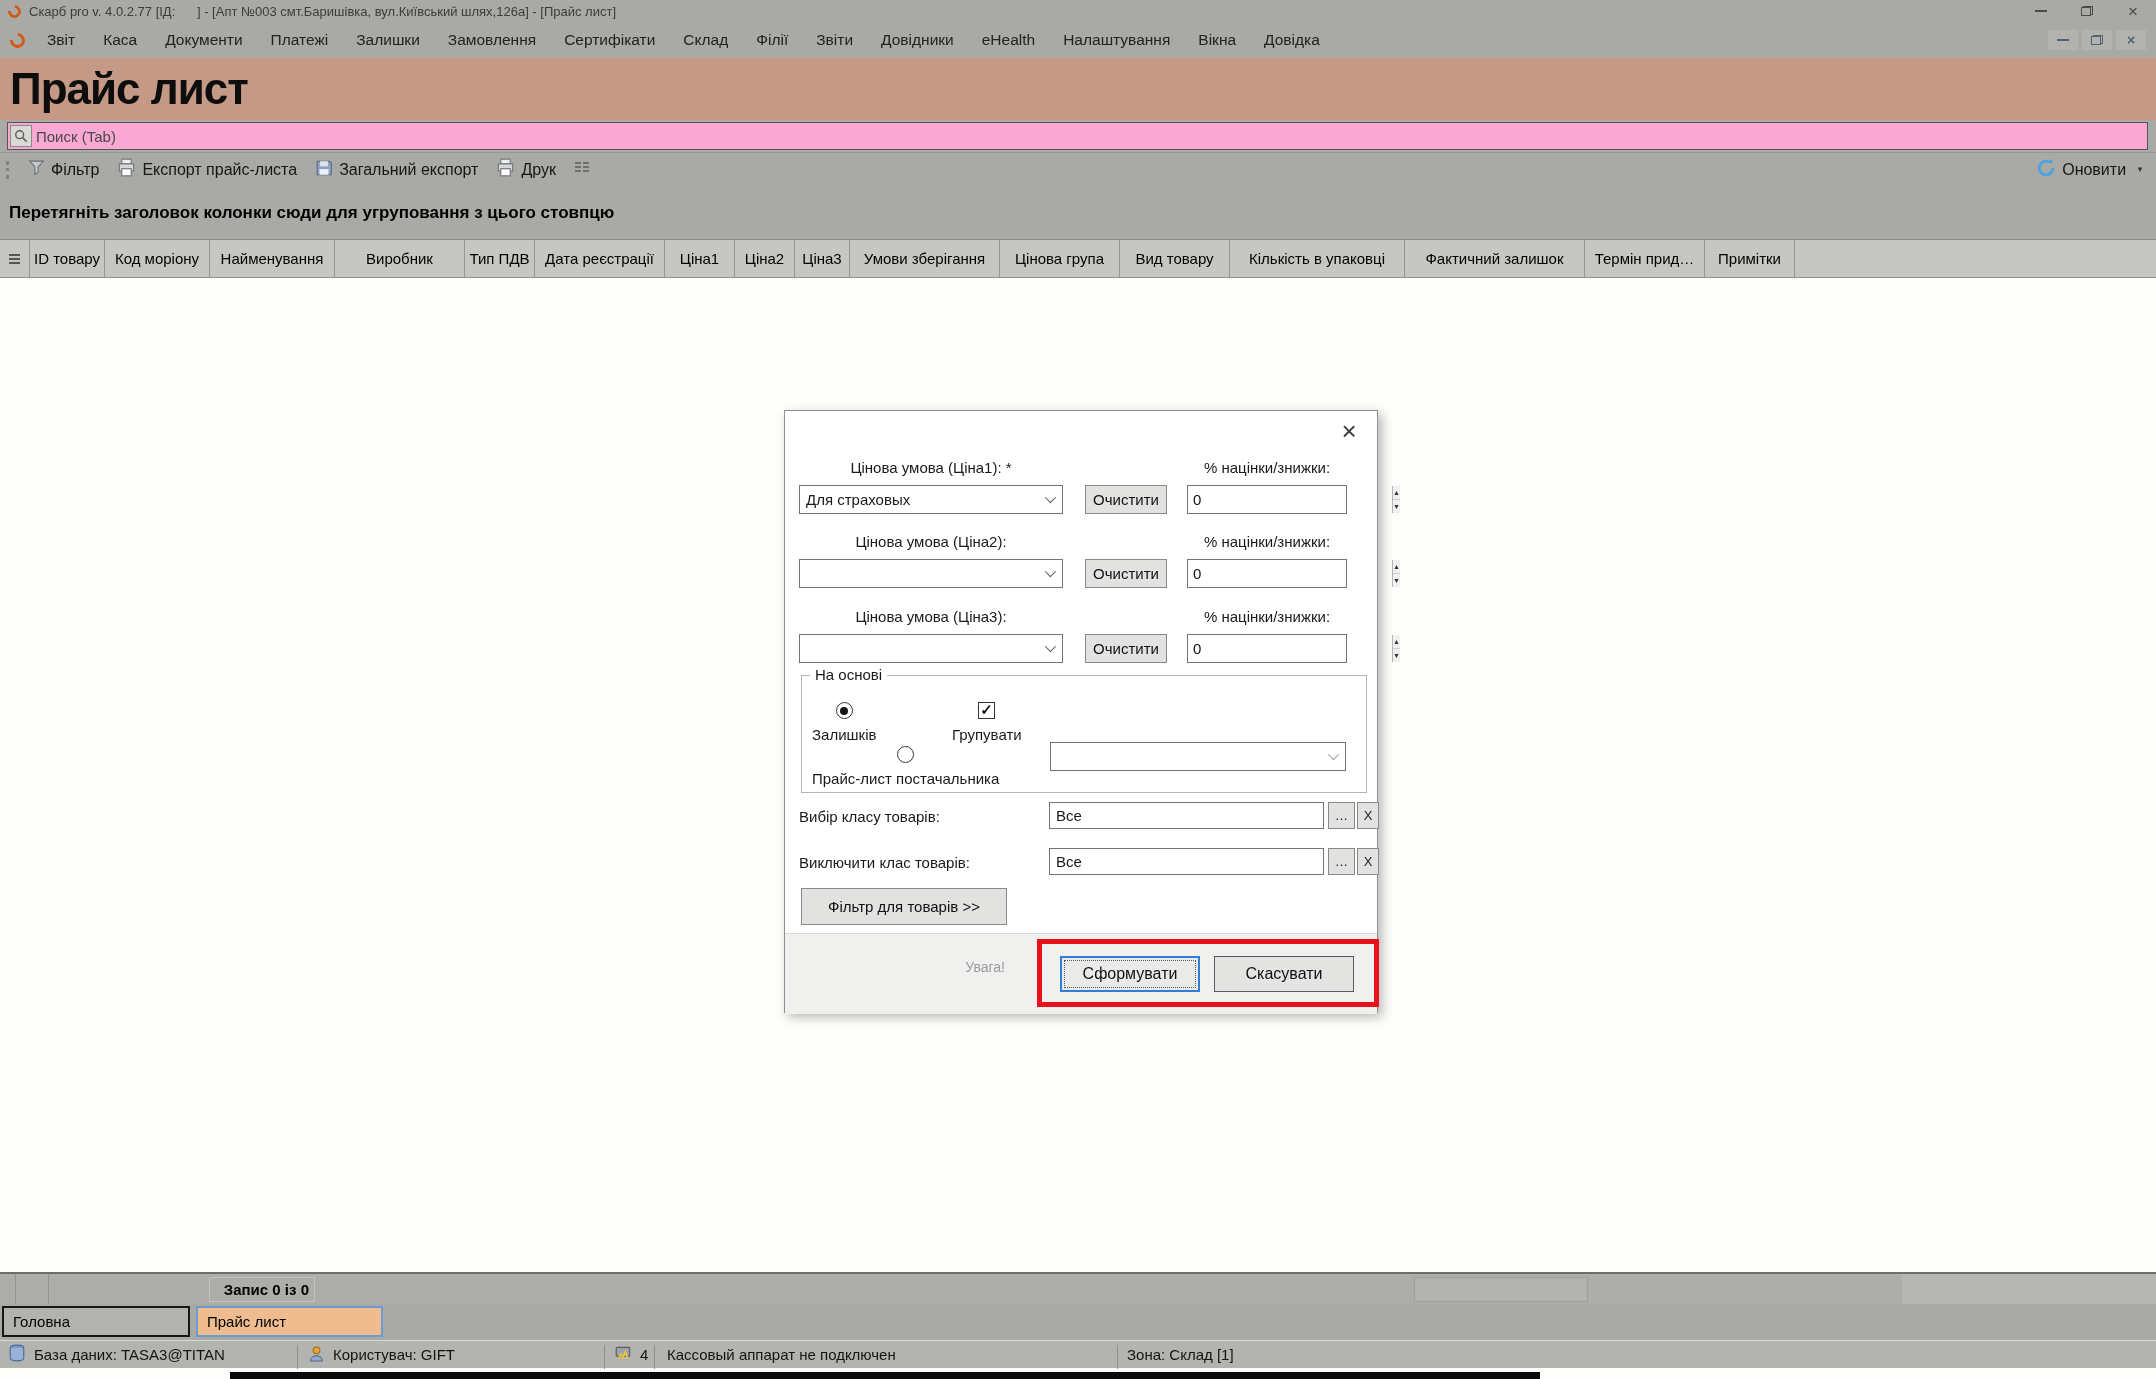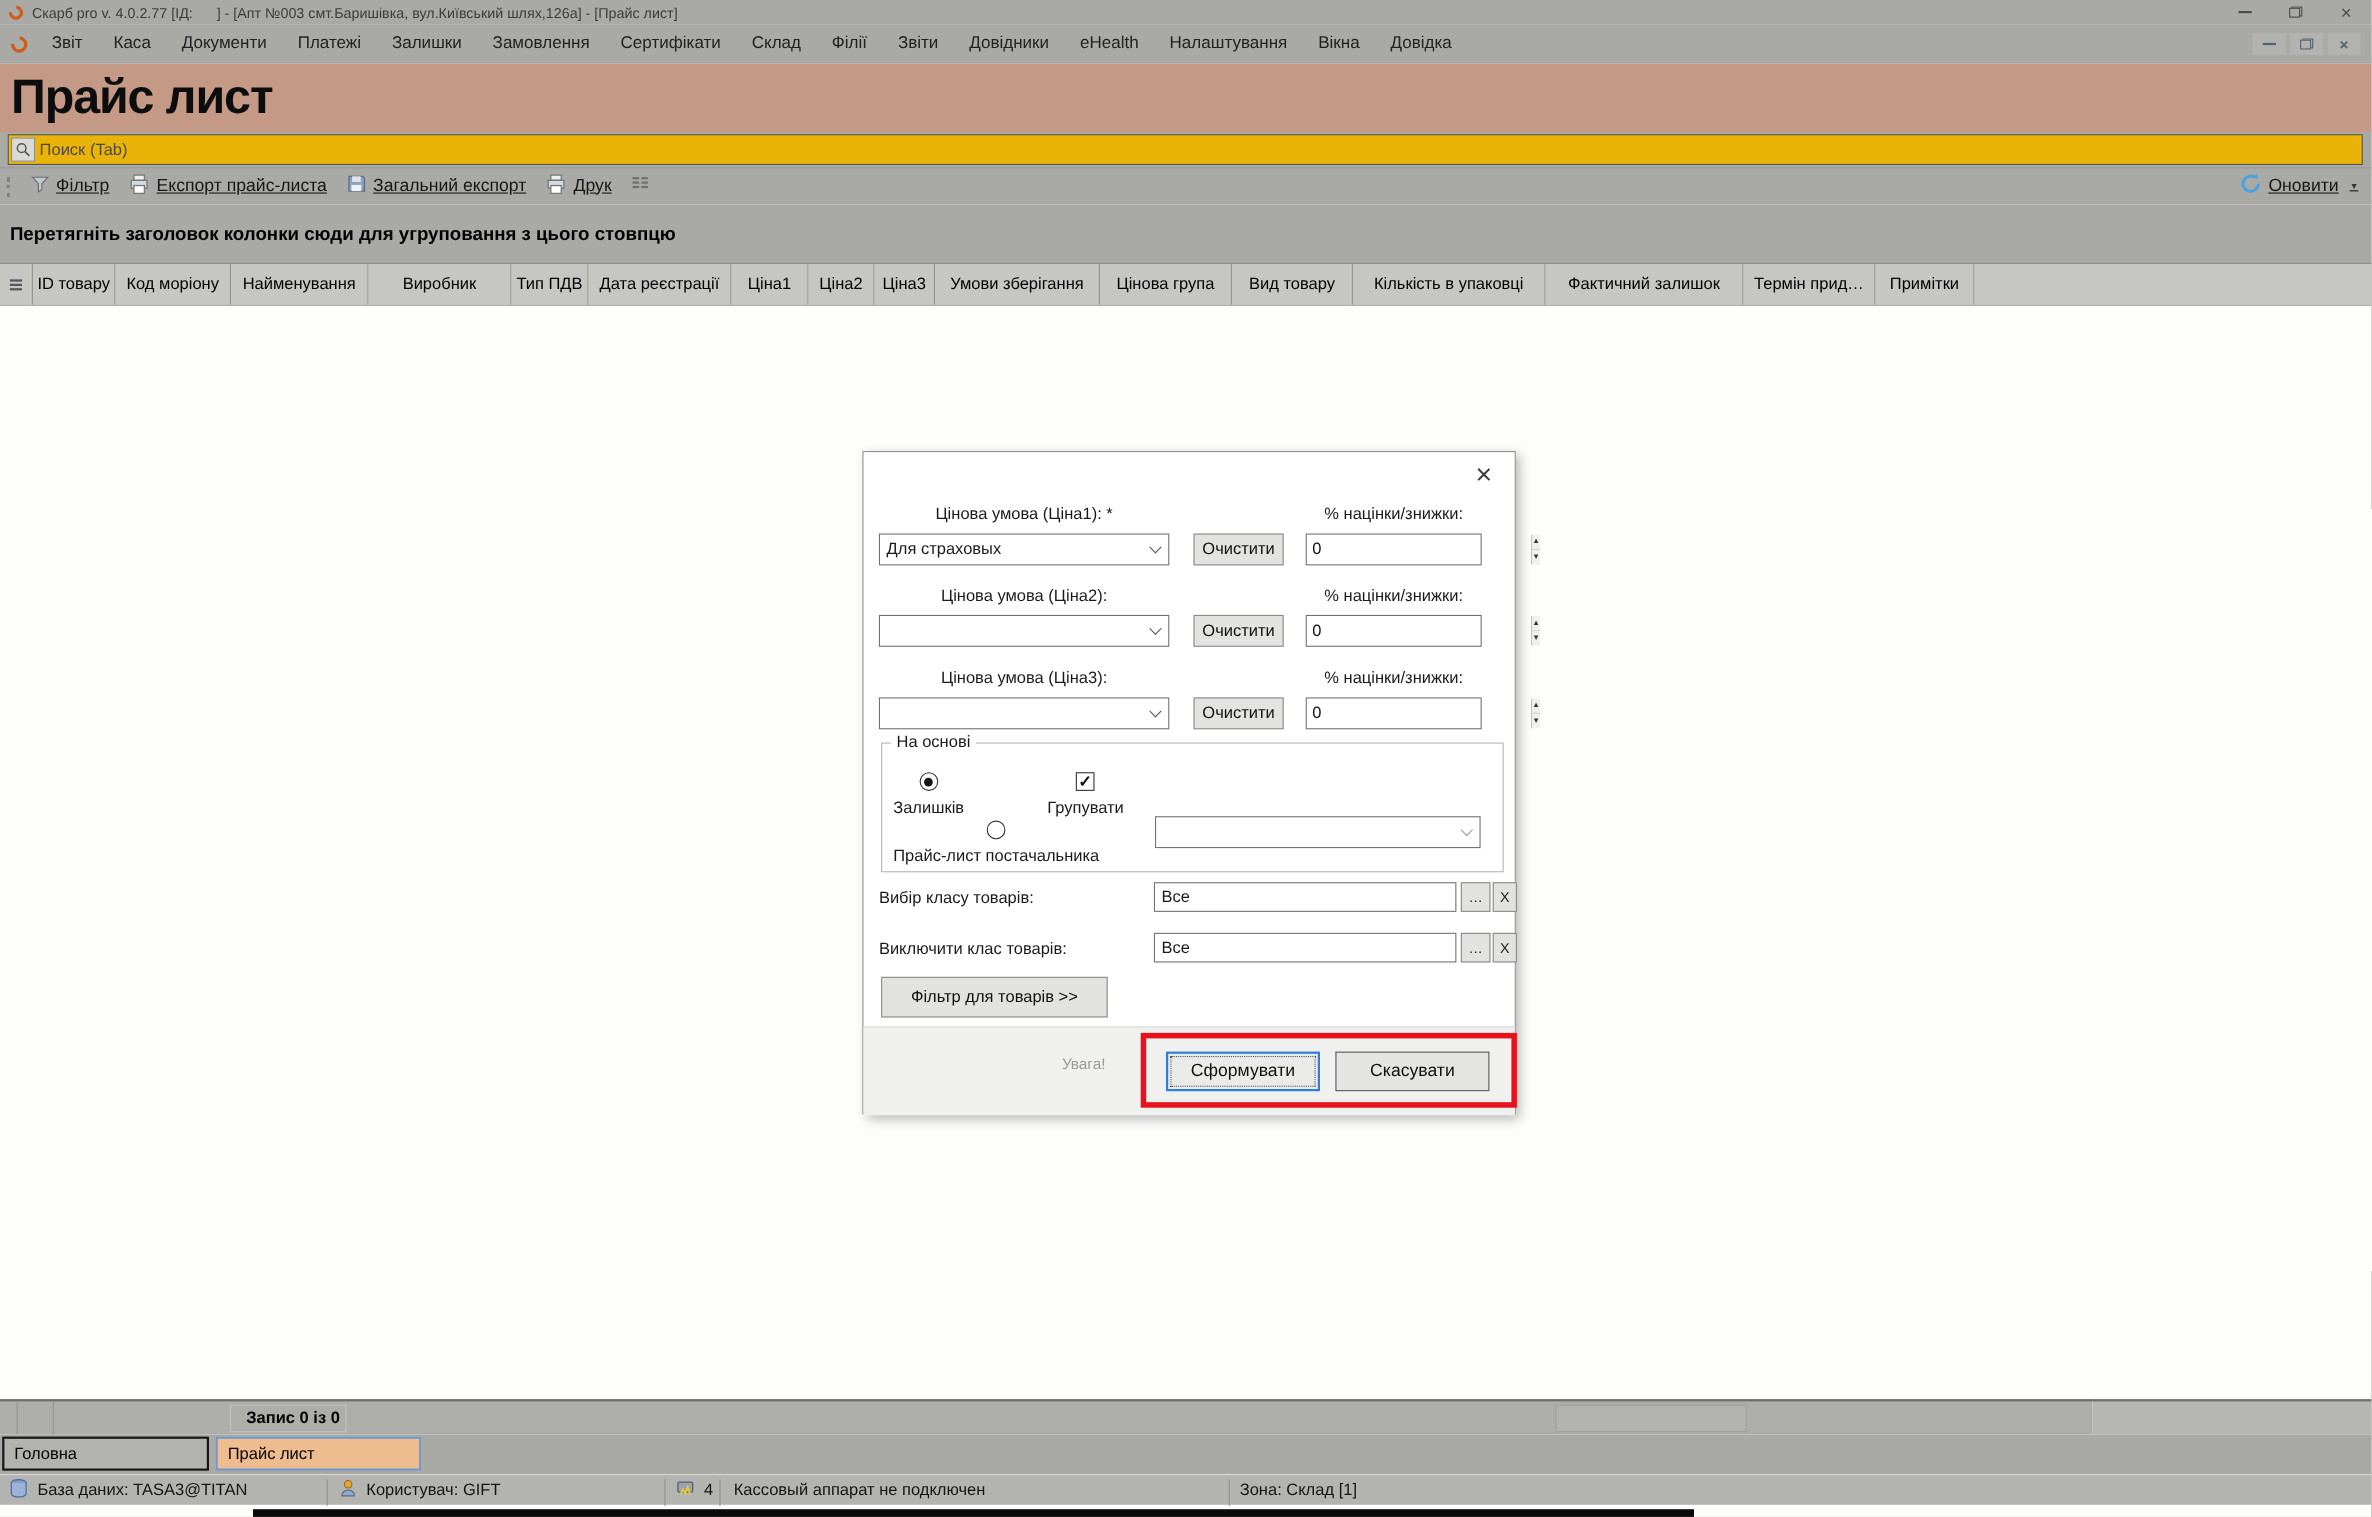--- a/index.html
+++ b/index.html
@@ -32,31 +32,31 @@
          color:#54616e; font-weight:bold; font-size:14px; background:#b2b2ae; }
   .mdi .glyph-restore::after { background:#b2b2ae; }
 
   
   .pageheader { position:absolute; left:0; top:58px; width:2156px; height:62px; background:#c49a86;
                 display:flex; align-items:center; }
   .pageheader h1 { font-size:44px; font-weight:800; letter-spacing:-1px; color:#0d0d0d; padding-left:10px; }
 
   
   .searchrow { position:absolute; left:0; top:120px; width:2156px; height:32px; background:#a9a9a5; }
-  .searchbox { position:absolute; left:7px; top:2px; width:2141px; height:28px; background:#eab308;
+  .searchbox { position:absolute; left:7px; top:2px; width:2141px; height:28px; background:#f9a8d4;
                border:1px solid #56565a; display:flex; align-items:center; }
   .mag { width:22px; height:22px; margin:0 4px 0 2px; border:1px solid #8a8a88; background:#d9d9d6;
          display:flex; align-items:center; justify-content:center; flex:0 0 auto; }
   .search-input { flex:1; height:100%; border:none; outline:none; background:transparent;
                   font-family:"Liberation Sans",sans-serif; font-size:15px; color:#2c2c2c; }
   .search-input::placeholder { color:#4a4a4a; opacity:1; }
 
   
   .toolbar { position:absolute; left:0; top:152px; width:2156px; height:34px; background:#a9a9a5;
-             border-top:1px solid #979793; display:flex; align-items:center; font-size:16px;text-decoration:underline; }
+             border-top:1px solid #979793; display:flex; align-items:center; font-size:16px; }
   .grip { width:5px; height:18px; border-left:3px dotted #84847f; margin:0 8px 0 6px; }
   .tbtn { display:flex; align-items:center; gap:6px; padding:0 9px; height:100%; cursor:default; color:#161616; }
   .toolbar .spacer { flex:1; }
   .caret { font-size:8px; color:#333; margin-left:4px; }
 
   
   .groupband { position:absolute; left:0; top:186px; width:2156px; height:54px; background:#a9a9a5;
                display:flex; align-items:center; border-bottom:1px solid #8d8d89; }
   .groupband span { font-size:17px; font-weight:bold; color:#000; padding-left:9px; }
 

